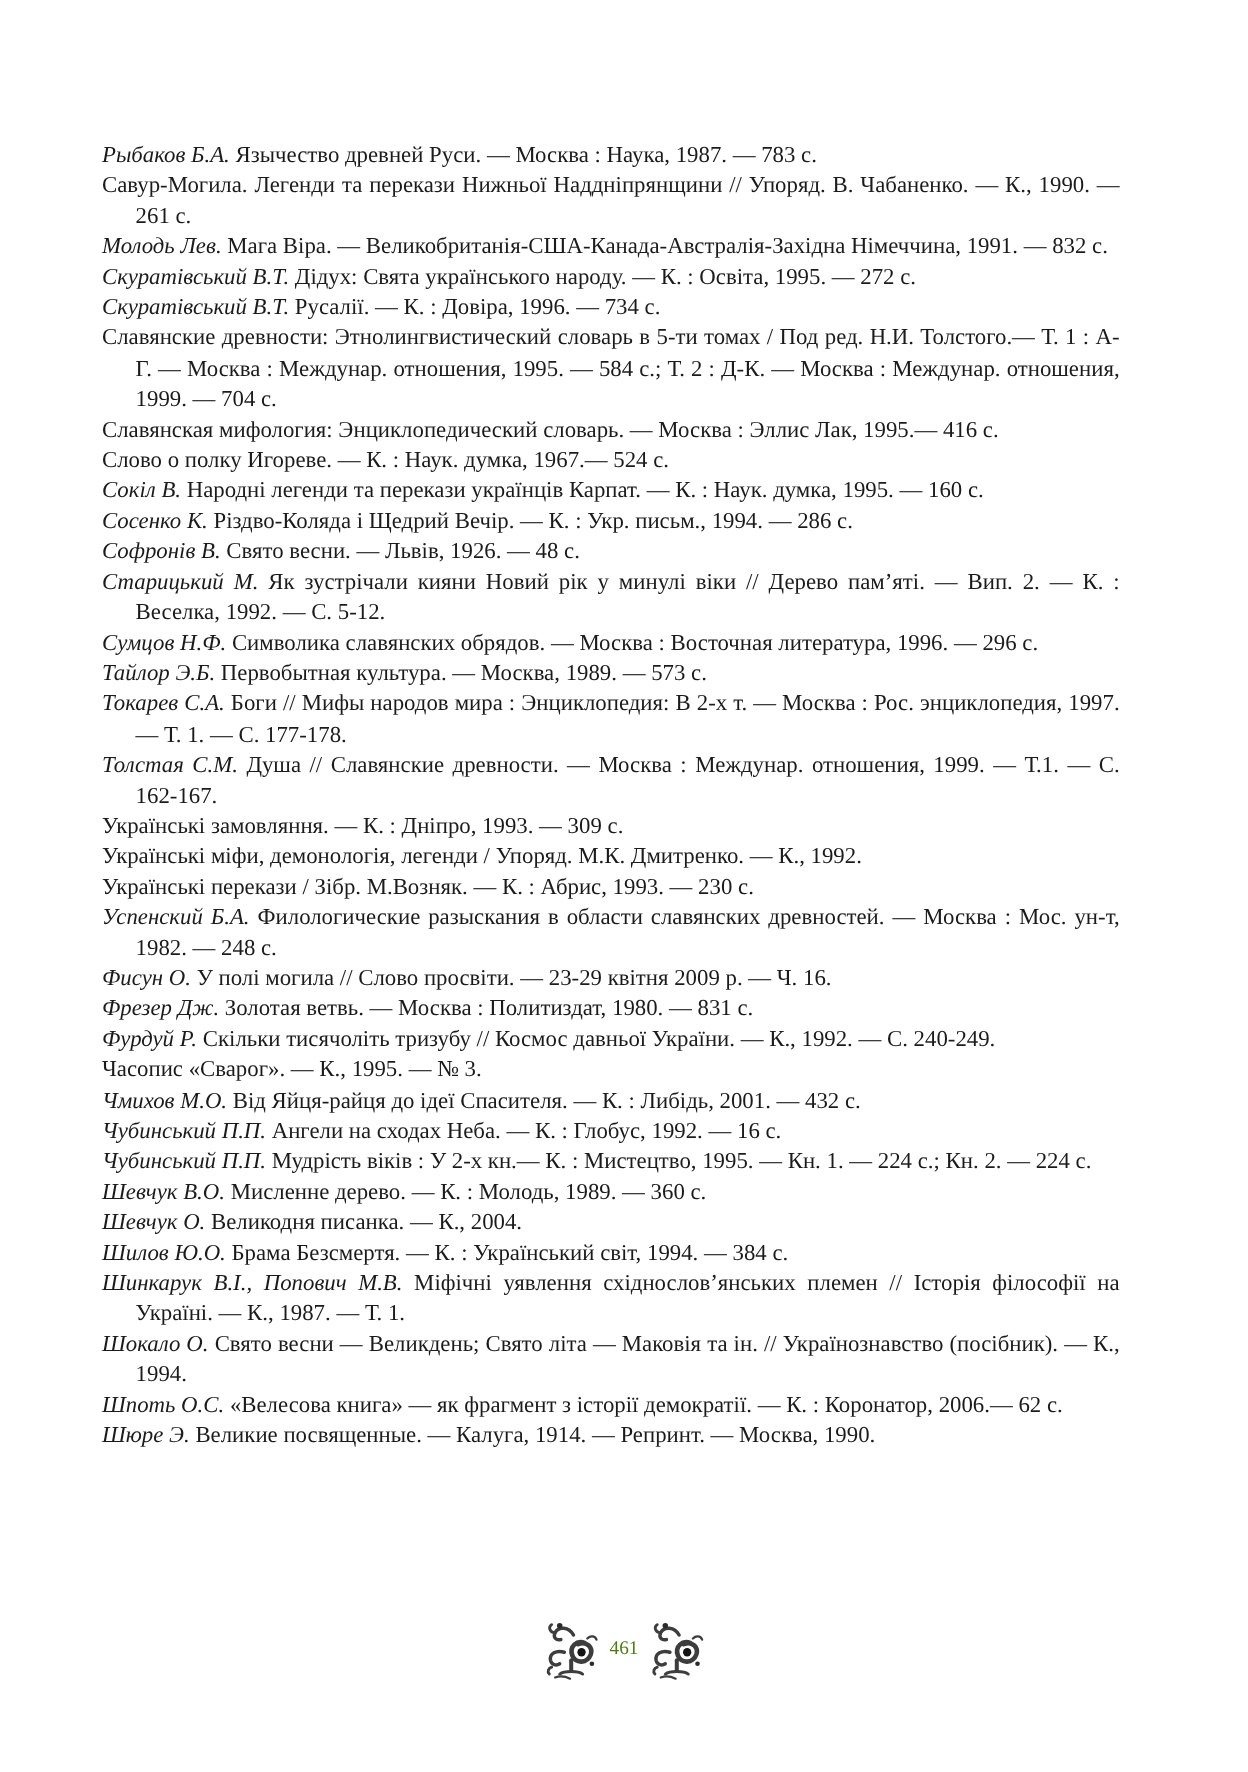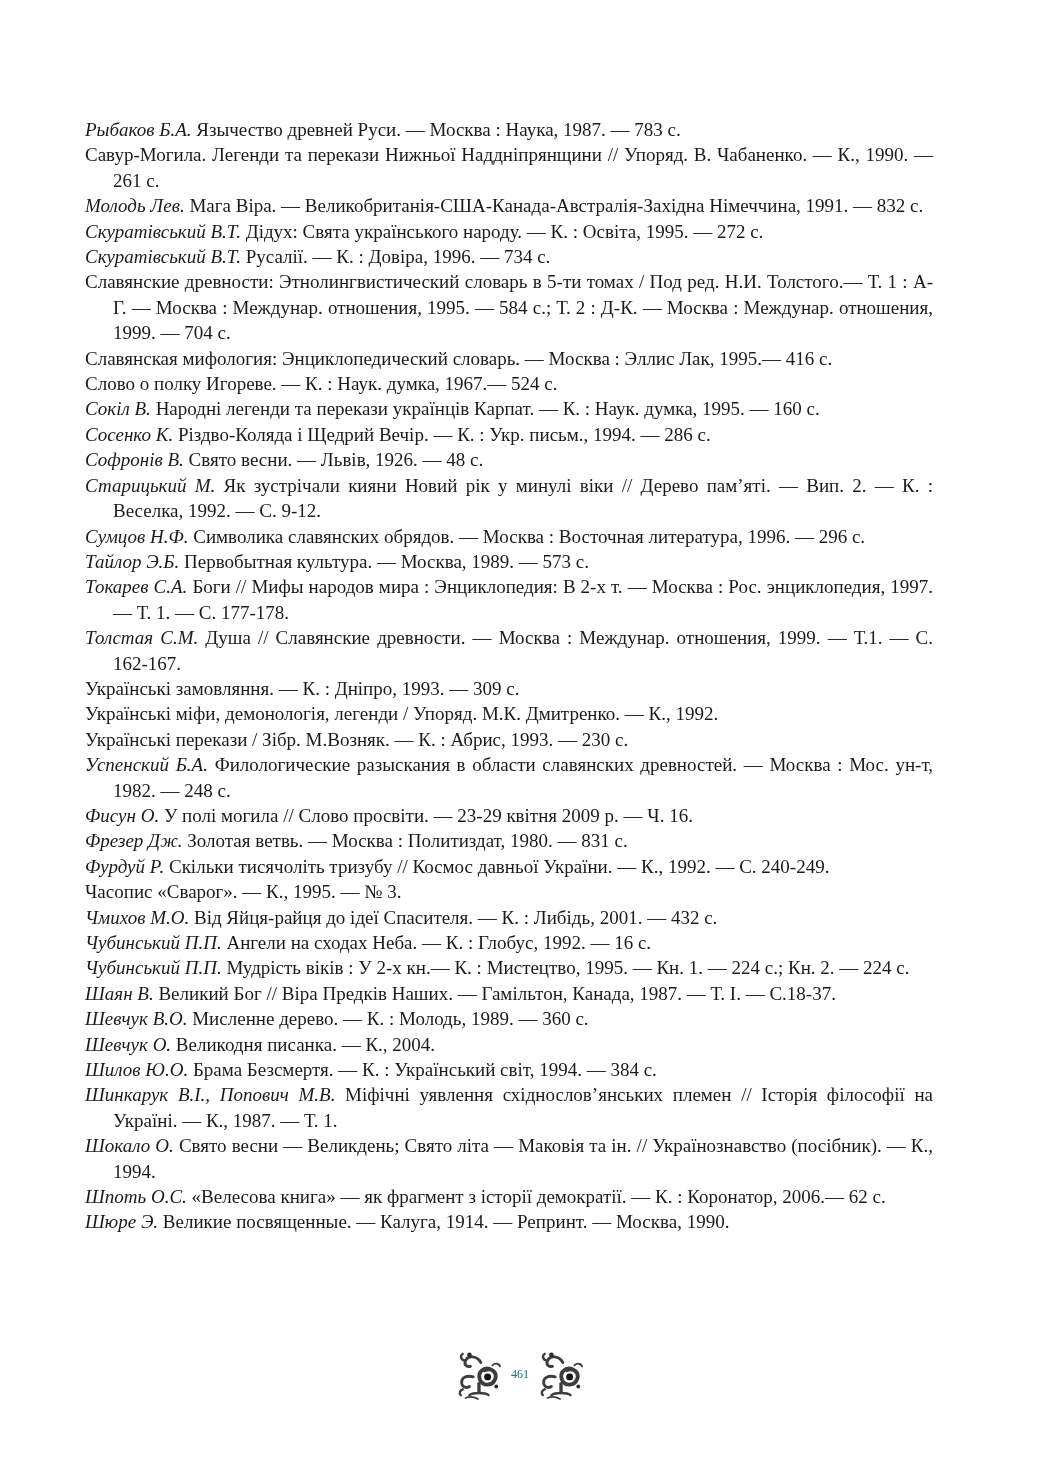--- a/index.html
+++ b/index.html
@@ -37,22 +37,22 @@
     position: absolute;
     top: 1348px;
     left: 0;
     width: 1040px;
     display: flex;
     justify-content: center;
     align-items: center;
     gap: 7px;
   }
   .page-number {
-    font-size: 12px;
-    color: #0f766e;
+    font-size: 16px;
+    color: #4d7c0f;
     padding: 0 2px;
   }
   .ornament {
     display: inline-block;
     width: 46px;
     height: 52px;
   }
   .ornament svg { display: block; }
 </style>
 </head>
@@ -63,37 +63,36 @@
     <p class="entry"><span>Савур-Могила. Легенди та перекази Нижньої Наддніпрянщини // Упоряд. В. Чабаненко. — К., 1990. — 261 с.</span></p>
     <p class="entry"><span class="author">Молодь Лев.</span> <span>Мага Віра. — Великобританія-США-Канада-Австралія-Західна Німеччина, 1991. — 832 с.</span></p>
     <p class="entry"><span class="author">Скуратівський В.Т.</span> <span>Дідух: Свята українського народу. — К. : Освіта, 1995. — 272 с.</span></p>
     <p class="entry"><span class="author">Скуратівський В.Т.</span> <span>Русалії. — К. : Довіра, 1996. — 734 с.</span></p>
     <p class="entry"><span>Славянские древности: Этнолингвистический словарь в 5-ти томах / Под ред. Н.И. Толстого.— Т. 1 : А-Г. — Москва : Междунар. отношения, 1995. — 584 с.; Т. 2 : Д-К. — Москва : Междунар. отношения, 1999. — 704 с.</span></p>
     <p class="entry"><span>Славянская мифология: Энциклопедический словарь. — Москва : Эллис Лак, 1995.— 416 с.</span></p>
     <p class="entry"><span>Слово о полку Игореве. — К. : Наук. думка, 1967.— 524 с.</span></p>
     <p class="entry"><span class="author">Сокіл В.</span> <span>Народні легенди та перекази українців Карпат. — К. : Наук. думка, 1995. — 160 с.</span></p>
     <p class="entry"><span class="author">Сосенко К.</span> <span>Різдво-Коляда і Щедрий Вечір. — К. : Укр. письм., 1994. — 286 с.</span></p>
     <p class="entry"><span class="author">Софронів В.</span> <span>Свято весни. — Львів, 1926. — 48 с.</span></p>
-    <p class="entry"><span class="author">Старицький М.</span> <span>Як зустрічали кияни Новий рік у минулі віки // Дерево пам’яті. — Вип. 2. — К. : Веселка, 1992. — С. 9-12.</span></p>
+    <p class="entry"><span class="author">Старицький М.</span> <span>Як зустрічали кияни Новий рік у минулі віки // Дерево пам’яті. — Вип. 2. — К. : Веселка, 1992. — С. 5-12.</span></p>
     <p class="entry"><span class="author">Сумцов Н.Ф.</span> <span>Символика славянских обрядов. — Москва : Восточная литература, 1996. — 296 с.</span></p>
     <p class="entry"><span class="author">Тайлор Э.Б.</span> <span>Первобытная культура. — Москва, 1989. — 573 с.</span></p>
     <p class="entry"><span class="author">Токарев С.А.</span> <span>Боги // Мифы народов мира : Энциклопедия: В 2-х т. — Москва : Рос. энциклопедия, 1997. — Т. 1. — С. 177-178.</span></p>
     <p class="entry"><span class="author">Толстая С.М.</span> <span>Душа // Славянские древности. — Москва : Междунар. отношения, 1999. — Т.1. — С. 162-167.</span></p>
     <p class="entry"><span>Українські замовляння. — К. : Дніпро, 1993. — 309 с.</span></p>
     <p class="entry"><span>Українські міфи, демонологія, легенди / Упоряд. М.К. Дмитренко. — К., 1992.</span></p>
     <p class="entry"><span>Українські перекази / Зібр. М.Возняк. — К. : Абрис, 1993. — 230 с.</span></p>
     <p class="entry"><span class="author">Успенский Б.А.</span> <span>Филологические разыскания в области славянских древностей. — Москва : Мос. ун-т, 1982. — 248 с.</span></p>
     <p class="entry"><span class="author">Фисун О.</span> <span>У полі могила // Слово просвіти. — 23-29 квітня 2009 р. — Ч. 16.</span></p>
     <p class="entry"><span class="author">Фрезер Дж.</span> <span>Золотая ветвь. — Москва : Политиздат, 1980. — 831 с.</span></p>
     <p class="entry"><span class="author">Фурдуй Р.</span> <span>Скільки тисячоліть тризубу // Космос давньої України. — К., 1992. — С. 240-249.</span></p>
     <p class="entry"><span>Часопис «Сварог». — К., 1995. — № 3.</span></p>
     <p class="entry"><span class="author">Чмихов М.О.</span> <span>Від Яйця-райця до ідеї Спасителя. — К. : Либідь, 2001. — 432 с.</span></p>
     <p class="entry"><span class="author">Чубинський П.П.</span> <span>Ангели на сходах Неба. — К. : Глобус, 1992. — 16 с.</span></p>
     <p class="entry"><span class="author">Чубинський П.П.</span> <span>Мудрість віків : У 2-х кн.— К. : Мистецтво, 1995. — Кн. 1. — 224 с.; Кн. 2. — 224 с.</span></p>
-    <p class="entry"><span class="author">Шаян В.</span> <span>Великий Бог // Віра Предків Наших. — Гамільтон, Канада, 1987. — Т. І. — С.18-37.</span></p>
     <p class="entry"><span class="author">Шевчук В.О.</span> <span>Мисленне дерево. — К. : Молодь, 1989. — 360 с.</span></p>
     <p class="entry"><span class="author">Шевчук О.</span> <span>Великодня писанка. — К., 2004.</span></p>
     <p class="entry"><span class="author">Шилов Ю.О.</span> <span>Брама Безсмертя. — К. : Український світ, 1994. — 384 с.</span></p>
     <p class="entry"><span class="author">Шинкарук В.І., Попович М.В.</span> <span>Міфічні уявлення східнослов’янських племен // Історія філософії на Україні. — К., 1987. — Т. 1.</span></p>
     <p class="entry"><span class="author">Шокало О.</span> <span>Свято весни — Великдень; Свято літа — Маковія та ін. // Українознавство (посібник). — К., 1994.</span></p>
     <p class="entry"><span class="author">Шпоть О.С.</span> <span>«Велесова книга» — як фрагмент з історії демократії. — К. : Коронатор, 2006.— 62 с.</span></p>
     <p class="entry"><span class="author">Шюре Э.</span> <span>Великие посвященные. — Калуга, 1914. — Репринт. — Москва, 1990.</span></p>
   </div>
 
 <div class="footer">

